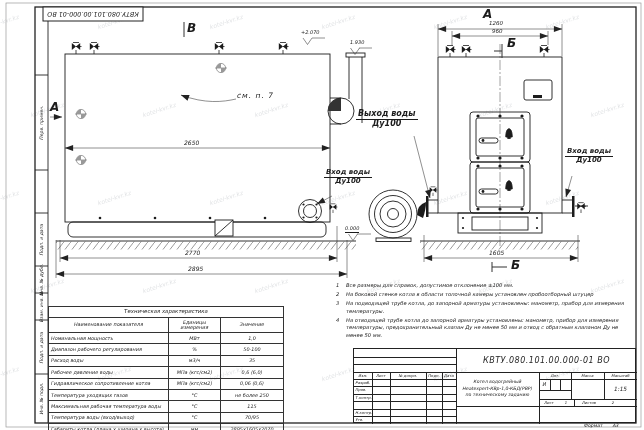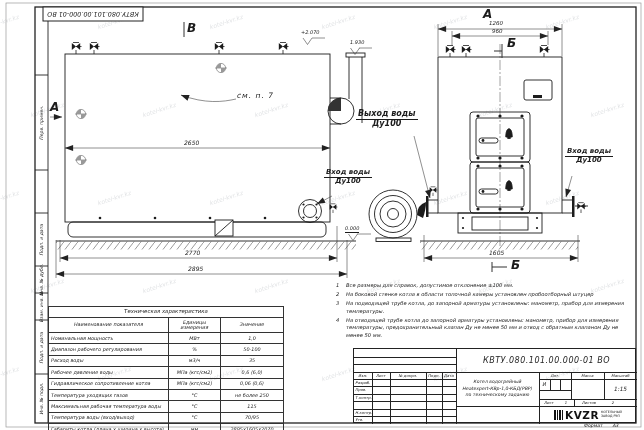--- a/index.html
+++ b/index.html
@@ -497,29 +497,19 @@
     </div>
     <div class="cell" style="left:185px;top:23px;width:32px;height:6.5px;">Лит.</div>
     <div class="cell" style="left:217px;top:23px;width:33px;height:6.5px;">Масса</div>
     <div class="cell" style="left:250px;top:23px;width:33px;height:6.5px;">Масштаб</div>
     <div class="cell" style="left:185px;top:29.5px;width:10.7px;height:11.5px;font-size:5px;">И</div>
     <div class="cell" style="left:250px;top:29.5px;width:33px;height:20px;font-size:5.8px;">1:15</div>
     <div class="cell" style="left:186px;top:50px;width:18px;height:7px;">Лист</div>
     <div class="cell" style="left:206px;top:50px;width:12px;height:7px;">1</div>
     <div class="cell" style="left:222px;top:50px;width:26px;height:7px;">Листов</div>
     <div class="cell" style="left:252px;top:50px;width:14px;height:7px;">2</div>
-    <div class="cell" style="left:185px;top:57px;width:98px;height:18px;">
-      <div class="logo-wrap">
-        <div class="logo-bars"></div>
-        <span class="logo-kvzr">KVZR</span>
-        <span class="logo-sub">
-          <span>КОТЕЛЬНЫЙ</span>
-          <span>ЗАВОД РЭП</span>
-        </span>
-      </div>
-    </div>
   </div>
 
   <div class="fmt">
     <span>Формат</span>
     <span>А3</span>
   </div>
 </div>
 
 </body></html>

